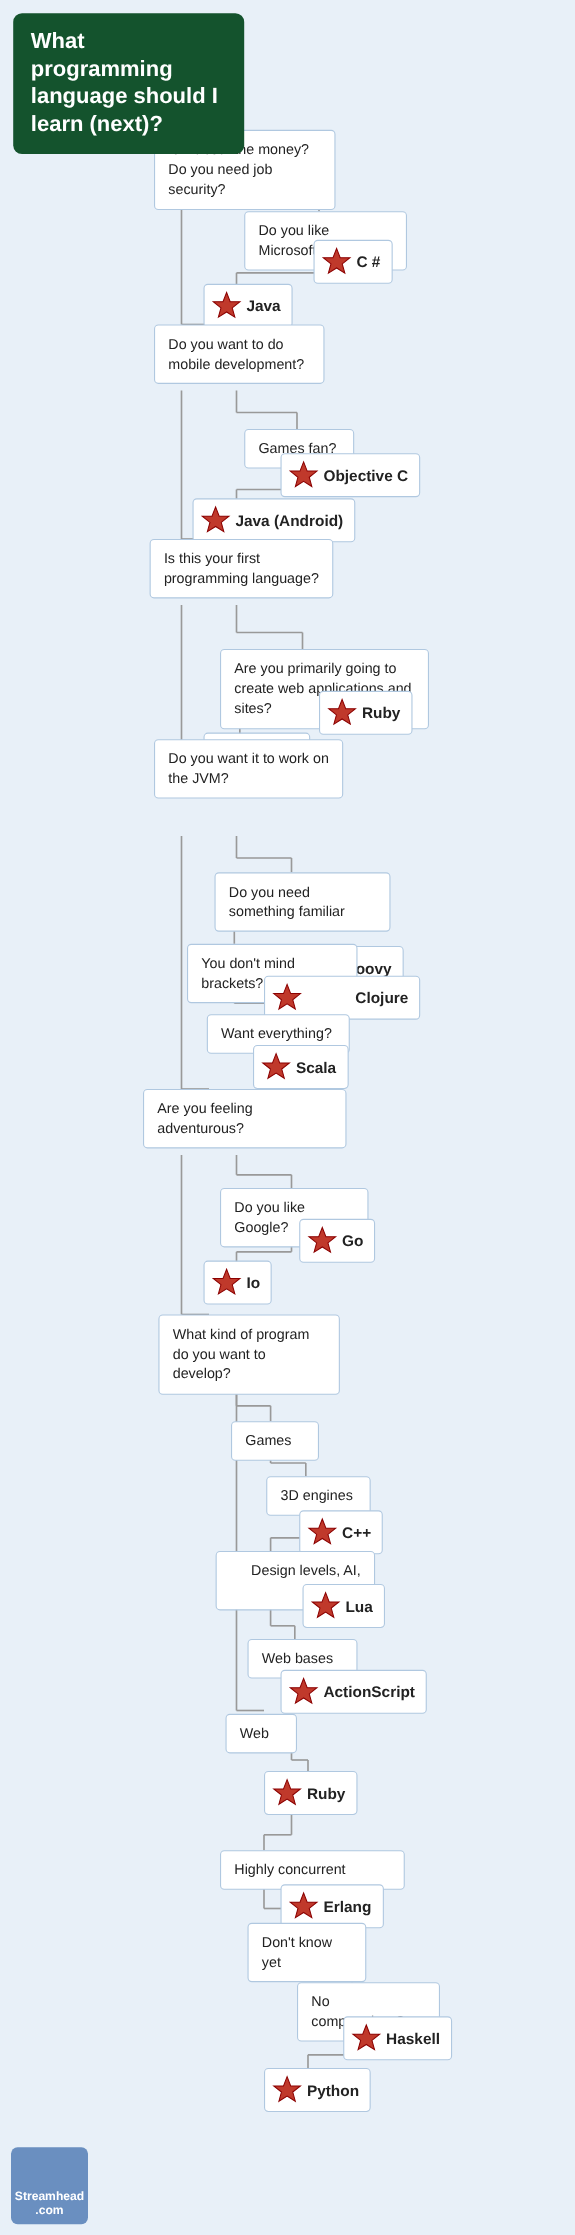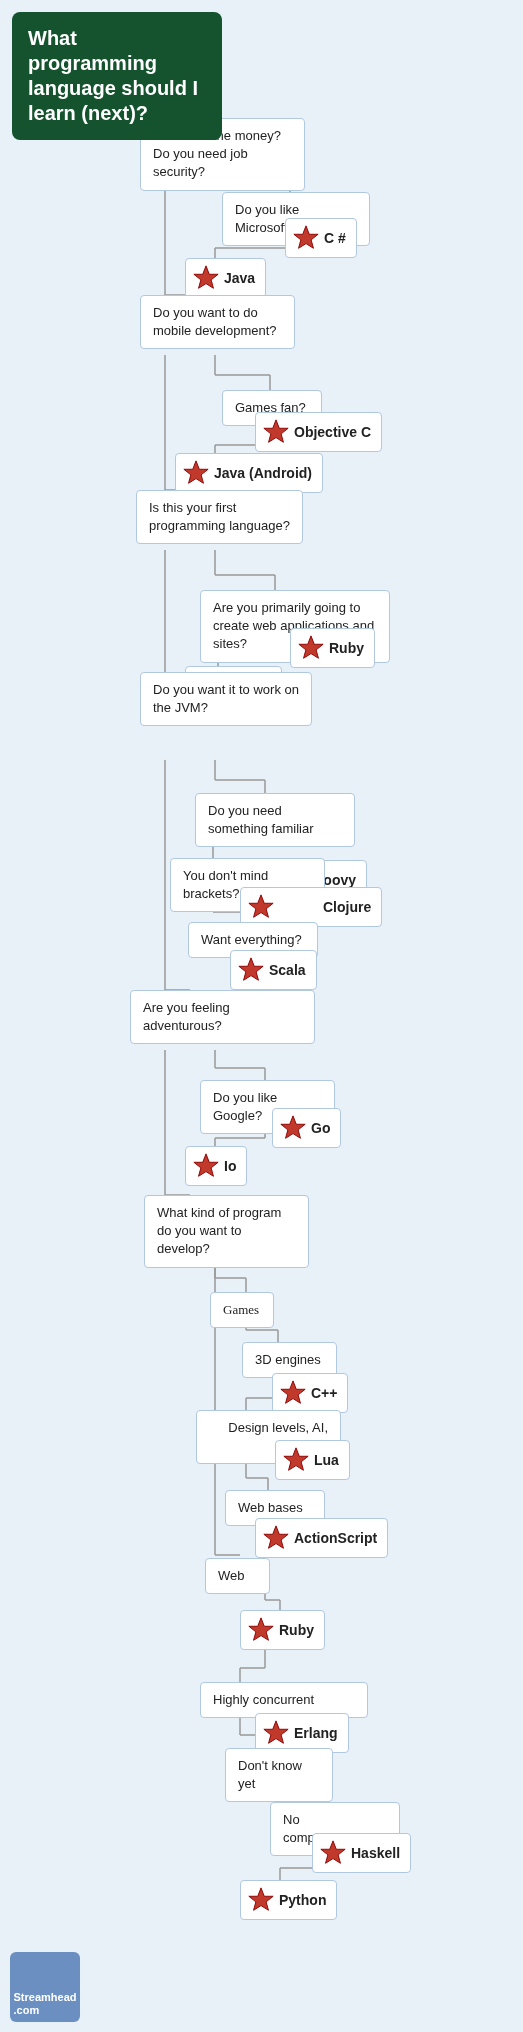--- a/index.html
+++ b/index.html
@@ -83,20 +83,21 @@
       display: flex;
       flex-direction: column;
       align-items: center;
       justify-content: flex-end;
       padding-bottom: 5px;
     }
     .streamhead-text {
       color: white;
       font-size: 11px;
       font-weight: bold;
+      text-align: center;
       line-height: 1.2;
     }
   </style>
 </head>
 <body>
 
 <svg class="connectors" xmlns="http://www.w3.org/2000/svg">
 
   <line x1="215" y1="155" x2="215" y2="175" stroke="#999" stroke-width="1.5"></line>
 
@@ -348,21 +349,21 @@
   <svg class="star" viewBox="0 0 30 30">
       <polygon points="15,2 18.5,11 28,11 20.5,17 23,26 15,21 7,26 9.5,17 2,11 11.5,11" fill="#c0392b" stroke="#8b0000" stroke-width="1"></polygon>
     </svg>
   <span>Io</span>
 </div>
 
 <div class="q-box" style="left:144px; top:1195px; width:165px;">
   <span>What kind of program do you want to develop?</span>
 </div>
 
-<div class="q-box" style="left:210px; top:1292px; width:64px;font-family:Liberation Serif, serif;">
+<div class="q-box" style="left:210px; top:1292px; width:80px;">
   <span>Games</span>
 </div>
 
 <div class="q-box" style="left:242px; top:1342px; width:95px;">
   <span>3D engines</span>
 </div>
 
 <div class="lang-box" style="left:272px; top:1373px;">
   <svg class="star" viewBox="0 0 30 30">
       <polygon points="15,2 18.5,11 28,11 20.5,17 23,26 15,21 7,26 9.5,17 2,11 11.5,11" fill="#c0392b" stroke="#8b0000" stroke-width="1"></polygon>

